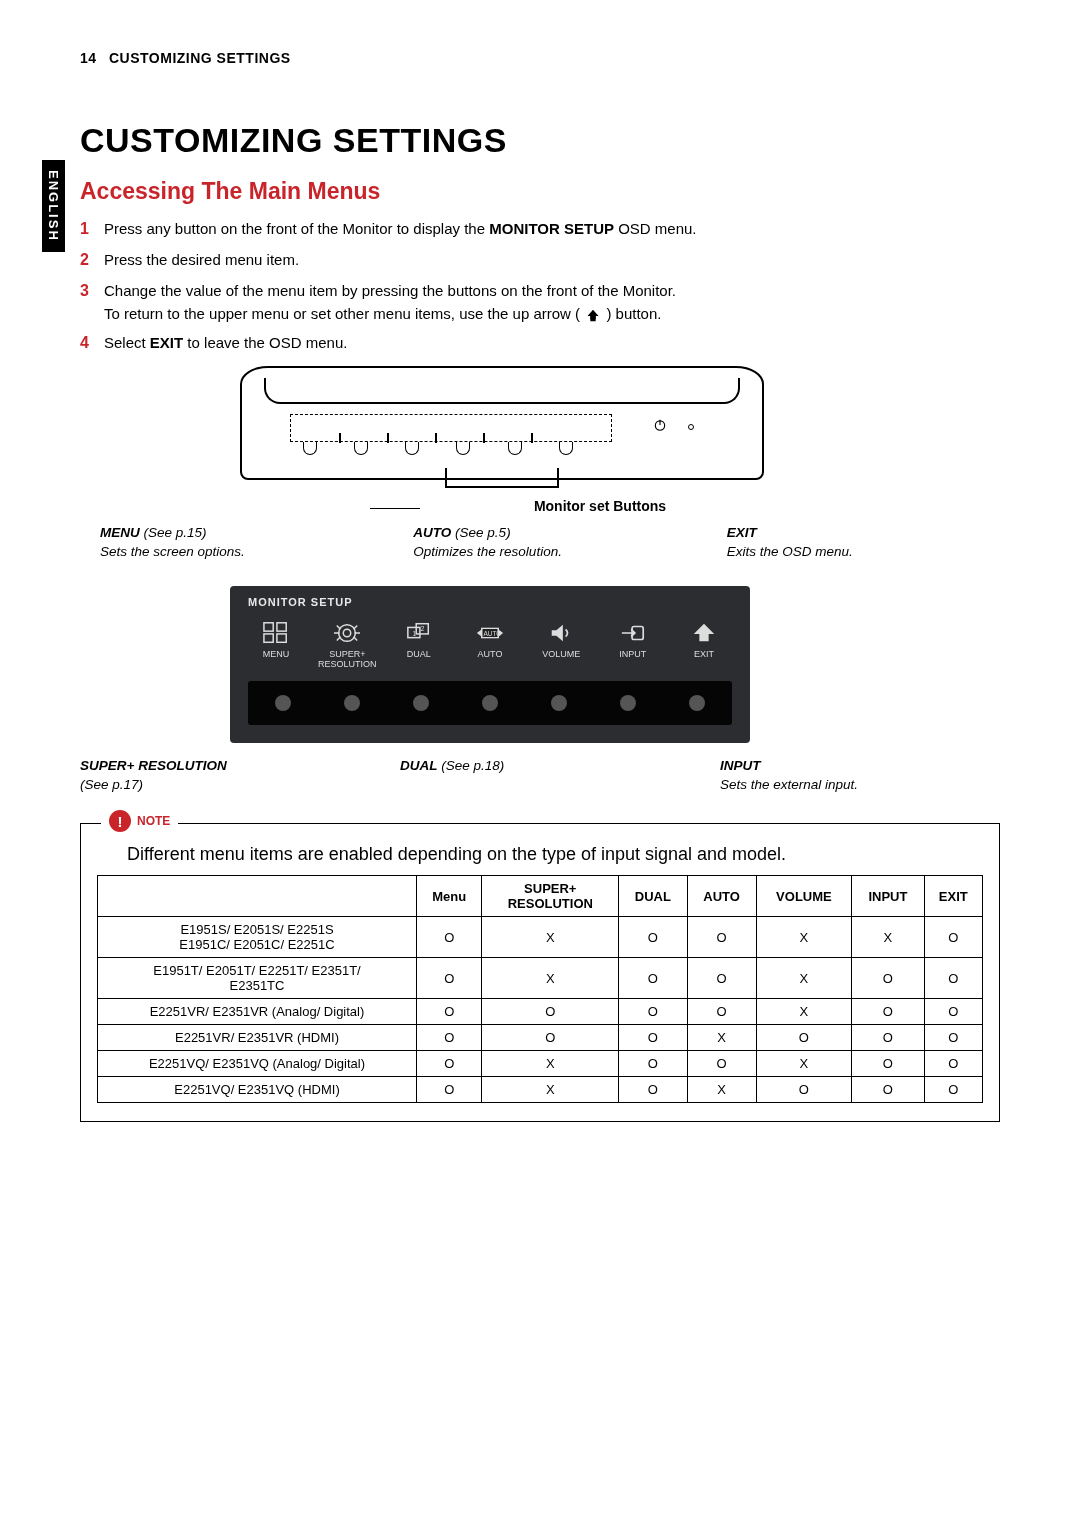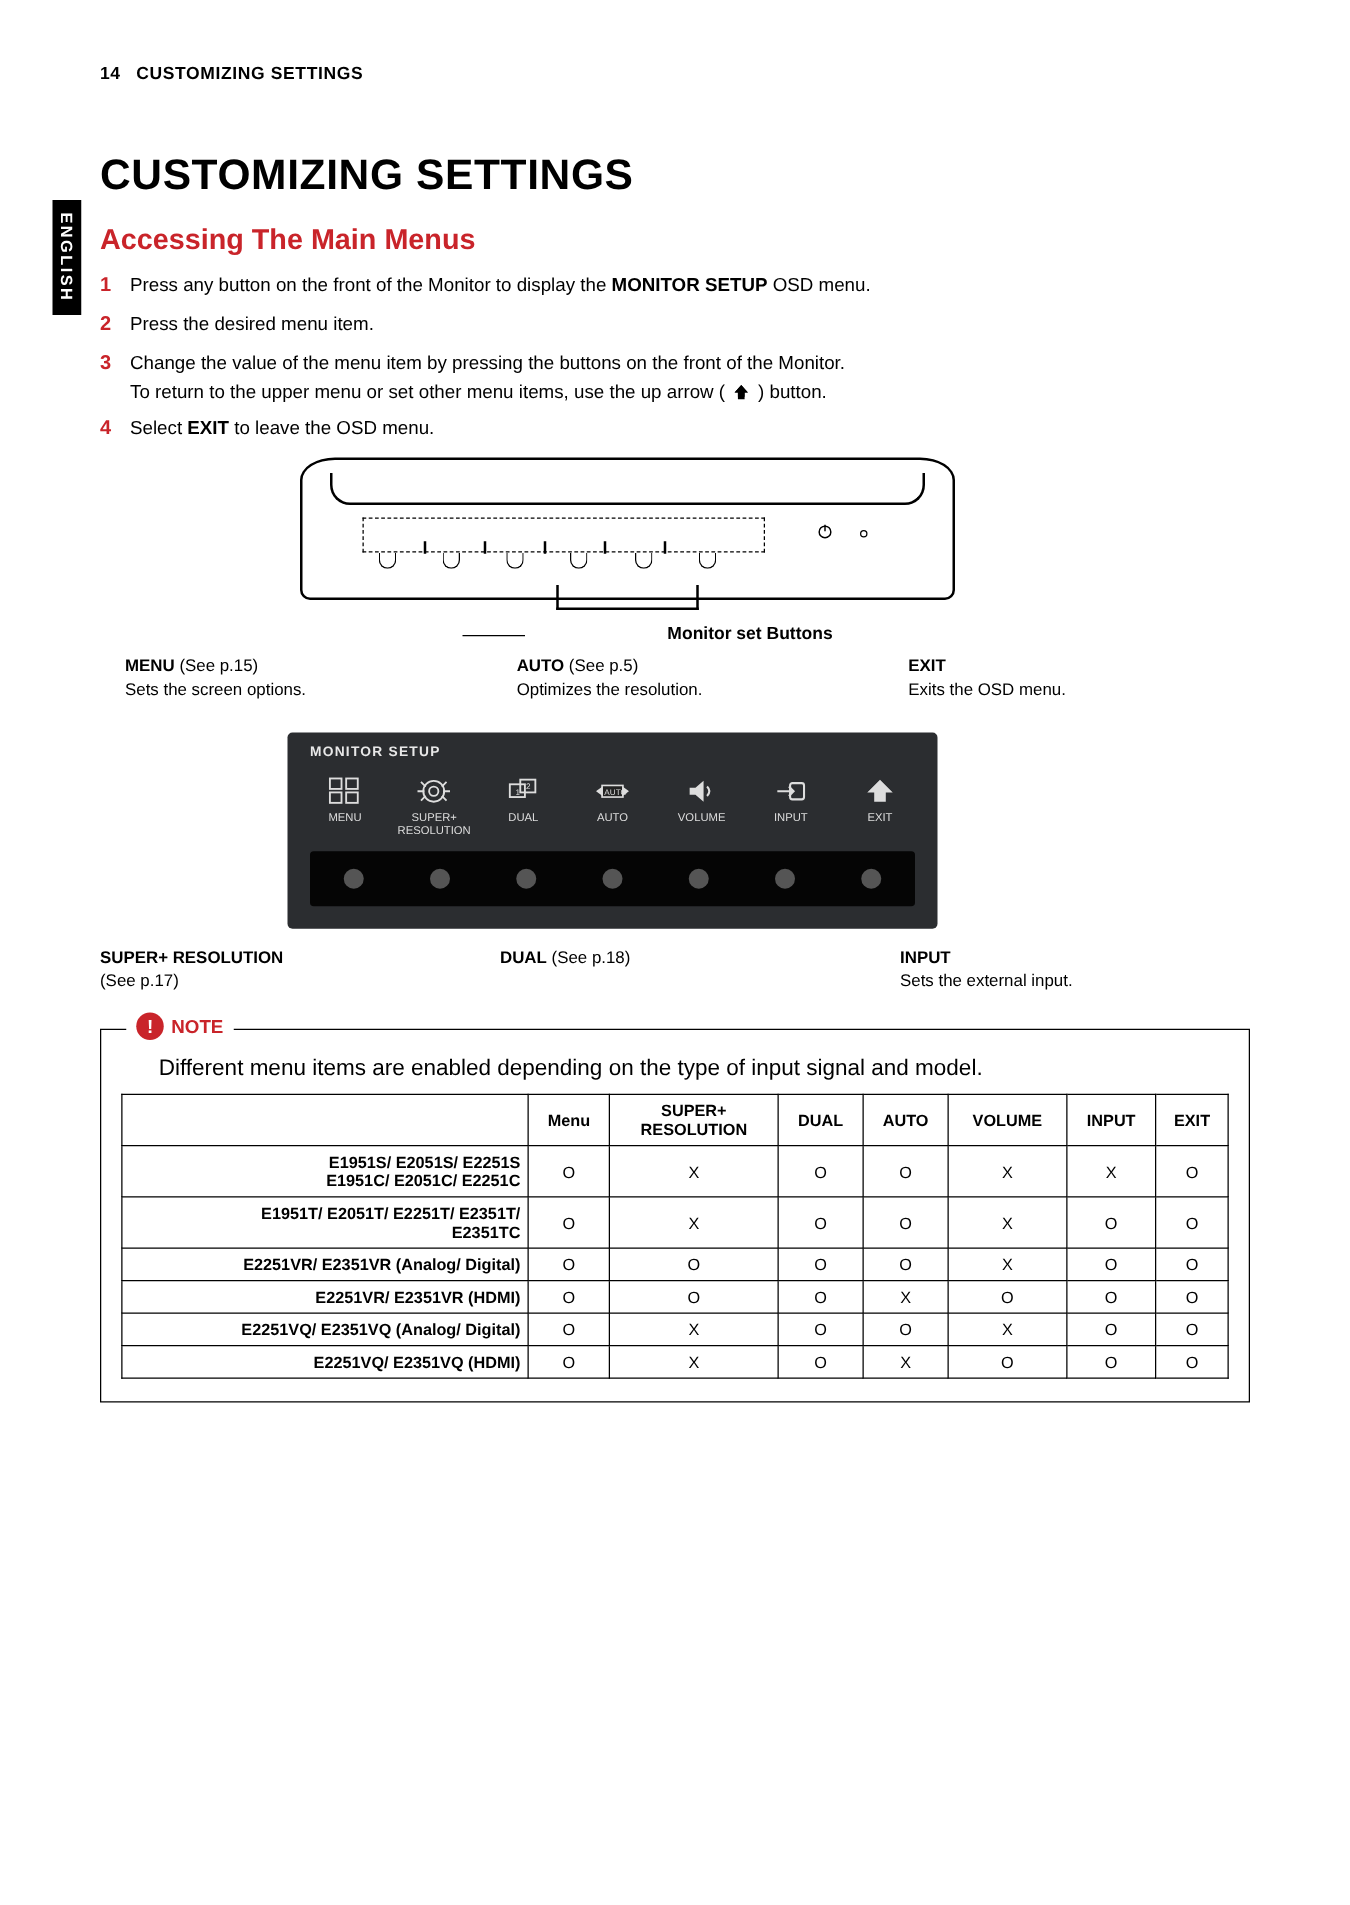--- a/index.html
+++ b/index.html
@@ -107,21 +107,21 @@
   
   .callouts-top, .callouts-bot {
     display:flex;
     gap: 40px;
     font-size: 13.5px;
     line-height: 1.4;
     margin-top: 10px;
   }
   .callouts-top { margin-left: 20px; }
   .callouts-bot { margin-top: 14px; }
-  .co { flex: 1; position: relative; }
+  .co { flex: 1; position: relative; font-style: italic; }
 
   
   .osd-wrap { position:relative; margin: 24px 0 6px 150px; width: 540px;}
   .osd {
     width: 520px;
     background: #2b2d30;
     border-radius: 4px;
     padding: 10px 18px 18px 18px;
     color: #ddd;
     box-sizing: border-box;
@@ -151,34 +151,34 @@
     position: absolute;
     top: -14px; left: 20px;
     background: #fff;
     padding: 0 8px;
     display:flex; align-items:center; gap:6px;
   }
   .note-header .excl {
     width: 22px; height:22px; background:#c9242a; color:#fff; border-radius:50%;
     display:flex; align-items:center; justify-content:center; font-weight:bold; font-size:15px;
   }
-  .note-header .lbl { color:#c9242a; font-weight:bold; font-size:15px;text-align:center; }
+  .note-header .lbl { color:#c9242a; font-weight:bold; font-size:12px;text-align:center; }
   .note-text { font-size: 18px; margin: 6px 0 10px 30px;}
   table.grid {
     width: 100%;
     border-collapse: collapse;
     font-size: 13px;
   }
   table.grid th, table.grid td {
     border: 1px solid #000;
     padding: 5px 6px;
     text-align: center;
   }
   table.grid th { font-weight: bold; }
-  table.grid td.model { text-align:right; font-weight:bold; }
+  table.grid td.model { text-align:center; font-weight:normal; }
   table.grid thead td.blank { border-top:1px solid #000; border-left:1px solid #000;}
 </style>
 </head>
 <body>
 
 <div class="page">
   <div class="side-tab">ENGLISH</div>
 
   <div class="header-line">
     <span class="pn">14</span>

